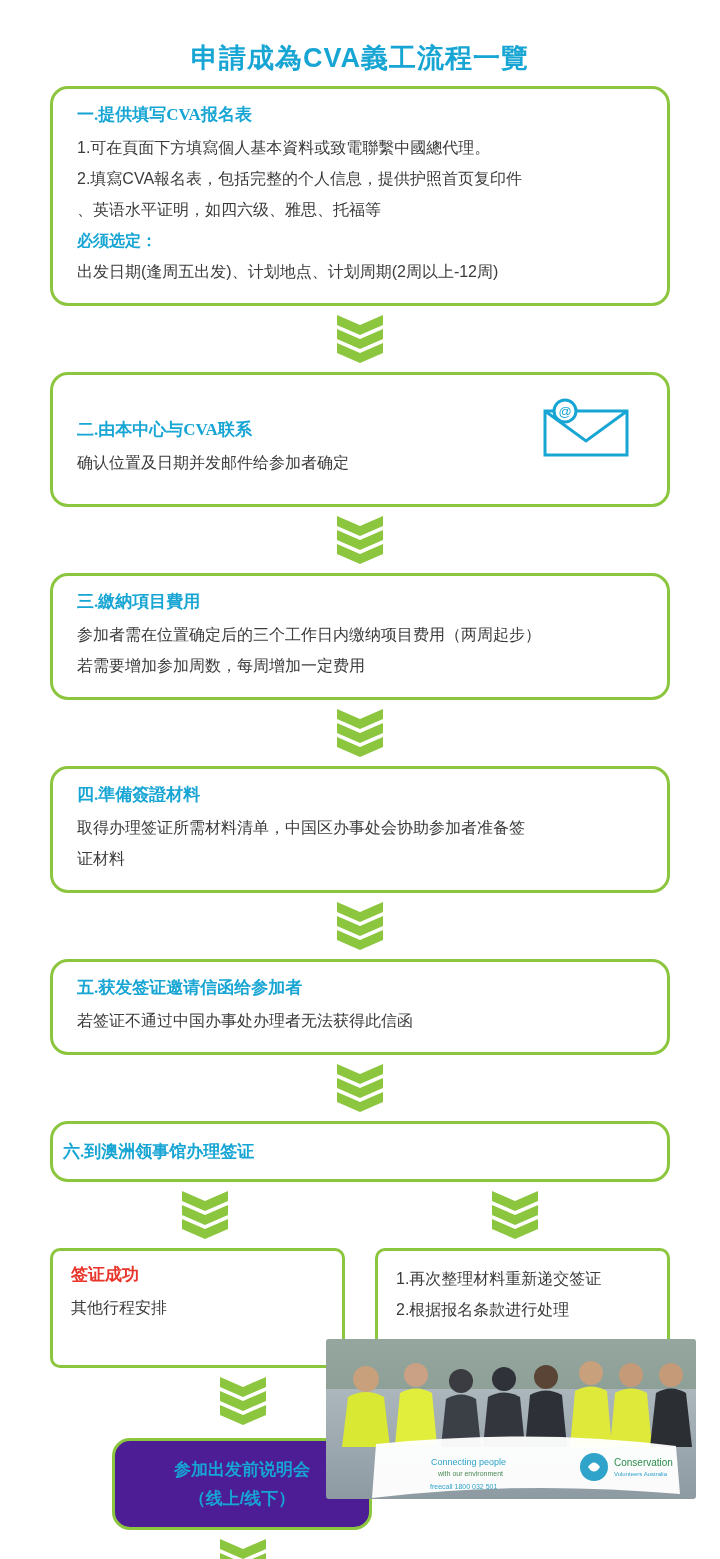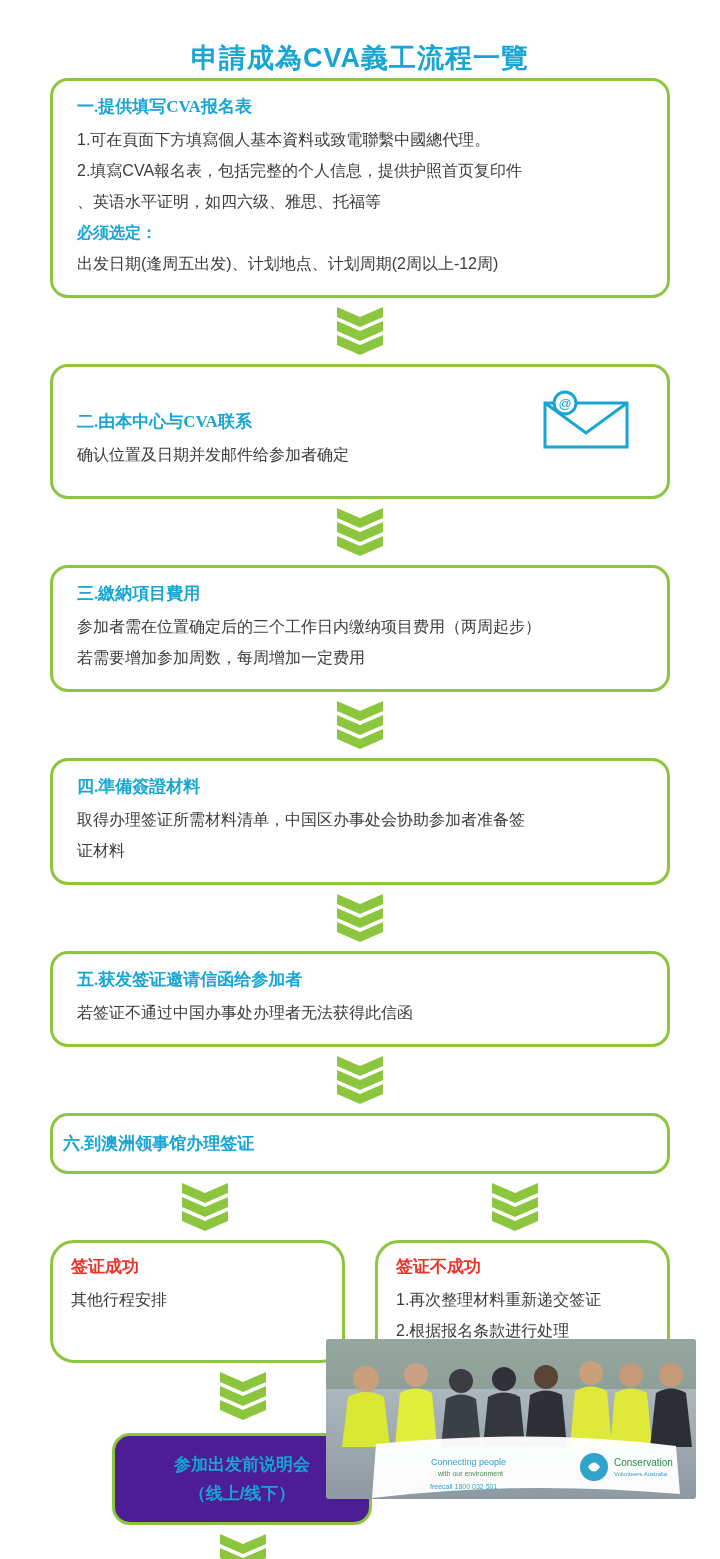--- a/index.html
+++ b/index.html
@@ -16,21 +16,21 @@
     background: #ffffff;
     overflow: hidden;
   }
   .title {
     text-align: center;
     color: #17a5d4;
     font-size: 27px;
     font-weight: bold;
     letter-spacing: 1px;
     padding-top: 40px;
-    padding-bottom: 2px;
+    padding-bottom: 10px;
   }
   .flow {
     position: relative;
     width: 720px;
   }
   .box {
     position: relative;
     border: 3px solid #8cc63e;
     border-radius: 18px;
     background: #ffffff;
@@ -84,21 +84,21 @@
   }
   .two-col {
     display: flex;
     width: 620px;
     margin: 0 auto;
     gap: 30px;
   }
   .col-box {
     flex: 1;
     border: 3px solid #8cc63e;
-    border-radius: 24px;
+    border-radius: 10px;
     background: #fff;
     padding: 12px 16px 14px 18px;
     min-height: 120px;
   }
   .center-box {
     width: 260px;
     border: 3px solid #8cc63e;
     border-radius: 18px;
     background: #4c1d95;
     padding: 14px 10px;
@@ -248,21 +248,20 @@
         </svg>
       </div>
     </div>
 
     <div class="two-col">
       <div class="col-box">
         <div class="hd-red">签证成功</div>
         <div class="ln">其他行程安排</div>
       </div>
       <div class="col-box">
-        <div class="hd-red">签证不成功</div>
         <div class="ln">1.再次整理材料重新递交签证</div>
         <div class="ln">2.根据报名条款进行处理</div>
       </div>
     </div>
 
     <div class="left-col-wrap">
       <svg class="arrow-left" viewBox="0 0 46 48">
         <path d="M0 0 L23 10 L46 0 L46 10 L23 20 L0 10 Z" fill="#8cc63e"></path>
         <path d="M0 14 L23 24 L46 14 L46 24 L23 34 L0 24 Z" fill="#8cc63e"></path>
         <path d="M0 28 L23 38 L46 28 L46 38 L23 48 L0 38 Z" fill="#8cc63e"></path>

